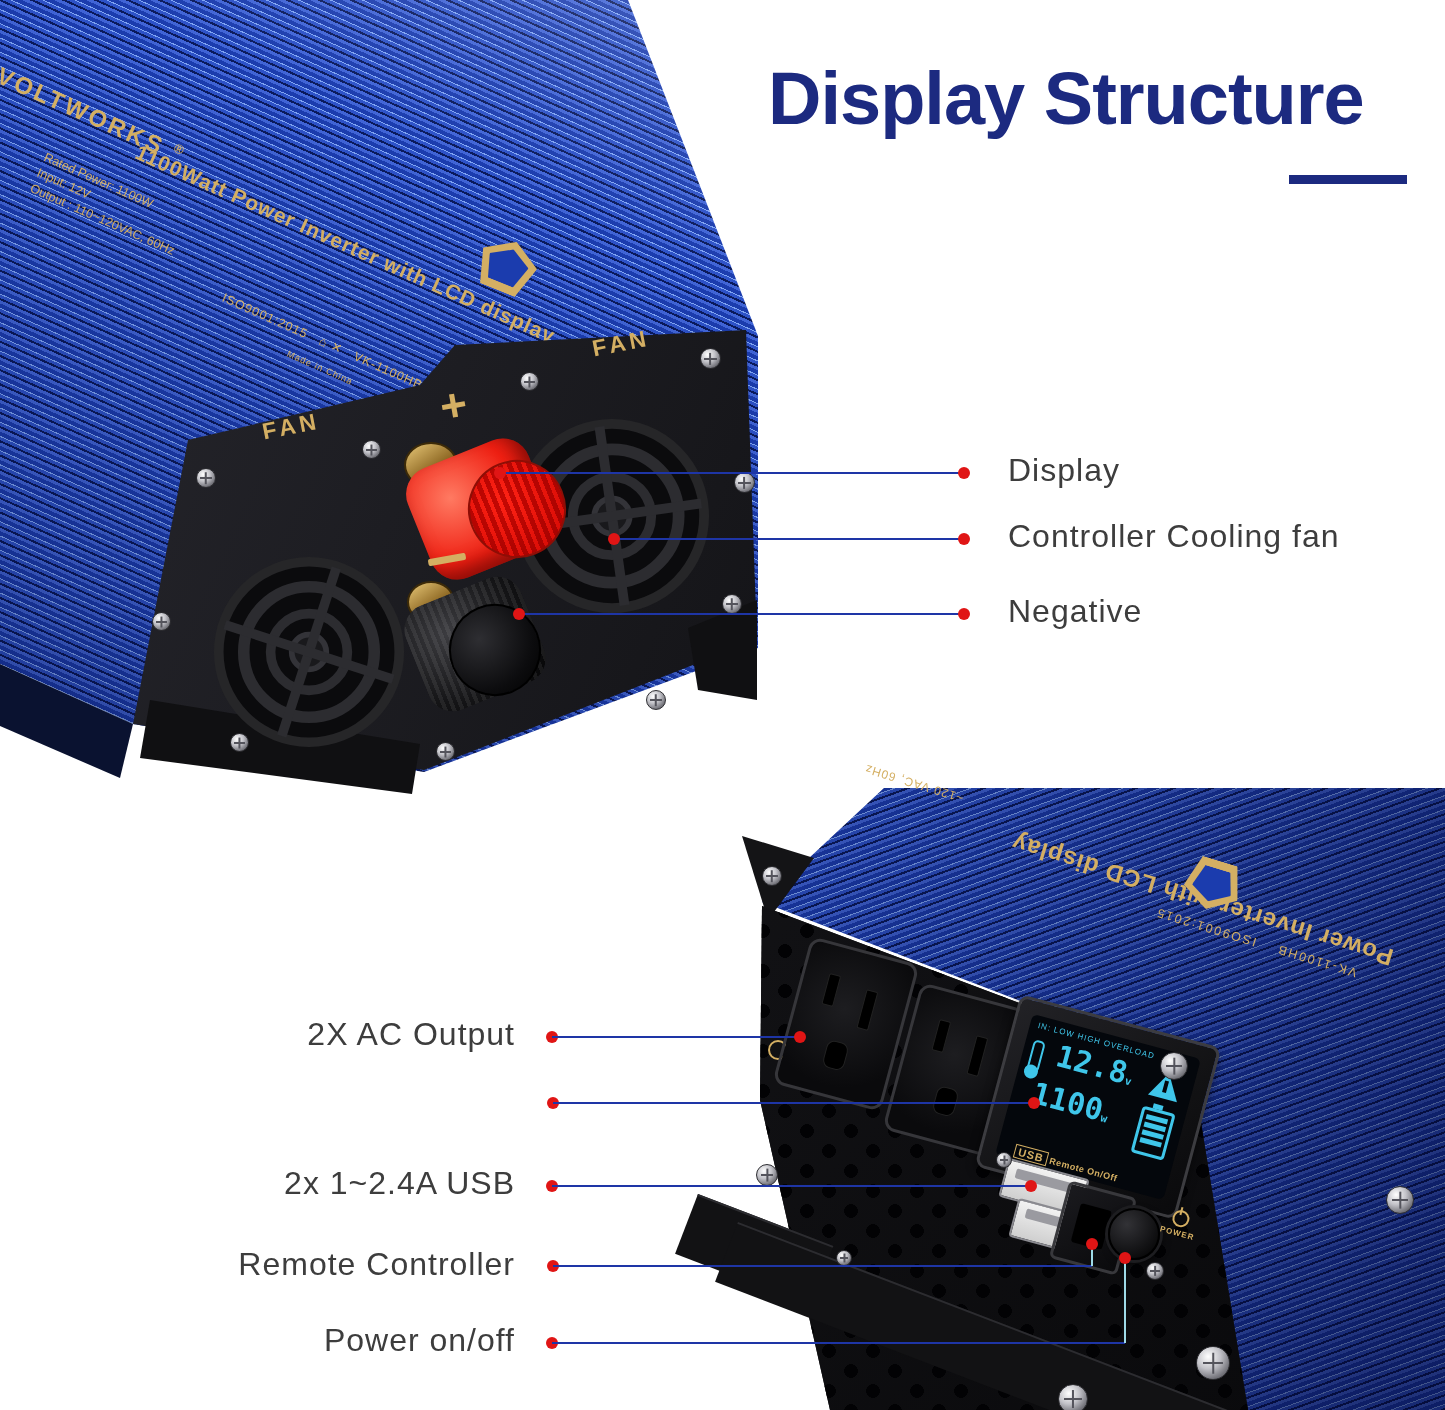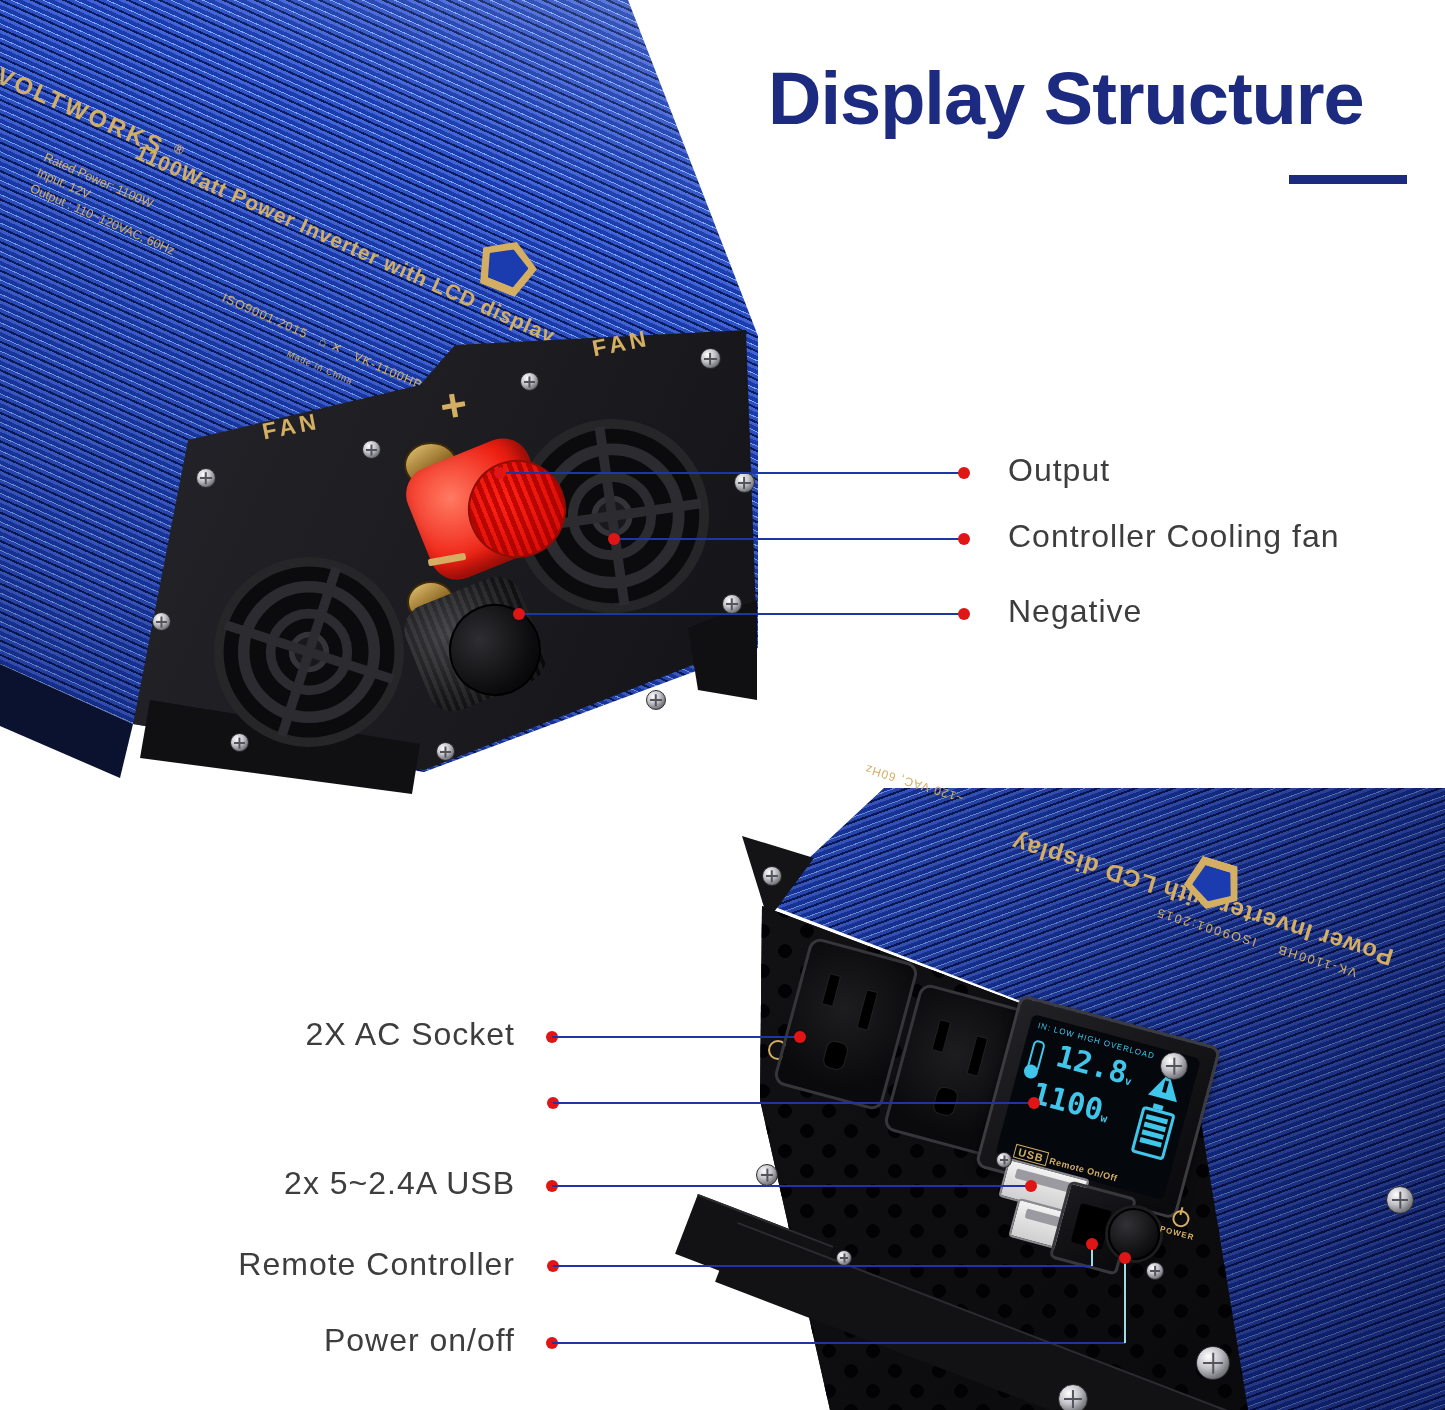--- a/index.html
+++ b/index.html
@@ -363,42 +363,42 @@
     <div class="screw" style="left:1058px; top:1384px; width:28px; height:28px;"></div>
     <div class="screw" style="left:1386px; top:1186px; width:26px; height:26px;"></div>
   </div>
 
   <div class="title">Display Structure</div>
   <div class="title-underline"></div>
 
   <div class="callout-line" style="left:500px; top:472px; width:468px;"></div>
   <div class="callout-dot" style="left:494px; top:467px;"></div>
   <div class="callout-dot" style="left:958px; top:467px;"></div>
-  <div class="callout-label right-col" style="top:452px;">Output</div>
+  <div class="callout-label right-col" style="top:452px;">Display</div>
 
   <div class="callout-line" style="left:614px; top:538px; width:354px;"></div>
   <div class="callout-dot" style="left:608px; top:533px;"></div>
   <div class="callout-dot" style="left:958px; top:533px;"></div>
   <div class="callout-label right-col" style="top:518px;">Controller Cooling fan</div>
 
   <div class="callout-line" style="left:519px; top:613px; width:449px;"></div>
   <div class="callout-dot" style="left:513px; top:608px;"></div>
   <div class="callout-dot" style="left:958px; top:608px;"></div>
   <div class="callout-label right-col" style="top:593px;">Negative</div>
 
-  <div class="callout-label left-col" style="top:1016px;">2X AC Socket</div>
+  <div class="callout-label left-col" style="top:1016px;">2X AC Output</div>
   <div class="callout-dot" style="left:546px; top:1031px;"></div>
   <div class="callout-line" style="left:552px; top:1036px; width:248px;"></div>
   <div class="callout-dot" style="left:794px; top:1031px;"></div>
 
   <div class="callout-dot" style="left:547px; top:1097px;"></div>
   <div class="callout-line" style="left:553px; top:1102px; width:481px;"></div>
   <div class="callout-dot" style="left:1028px; top:1097px;"></div>
 
-  <div class="callout-label left-col" style="top:1165px;">2x 5~2.4A USB</div>
+  <div class="callout-label left-col" style="top:1165px;">2x 1~2.4A USB</div>
   <div class="callout-dot" style="left:546px; top:1180px;"></div>
   <div class="callout-line" style="left:552px; top:1185px; width:479px;"></div>
   <div class="callout-dot" style="left:1025px; top:1180px;"></div>
 
   <div class="callout-label left-col" style="top:1246px;">Remote Controller</div>
   <div class="callout-dot" style="left:547px; top:1260px;"></div>
   <div class="callout-line" style="left:553px; top:1265px; width:539px;"></div>
   <div class="callout-vline" style="left:1091px; top:1243px; height:23px;"></div>
   <div class="callout-dot" style="left:1086px; top:1238px;"></div>
 

